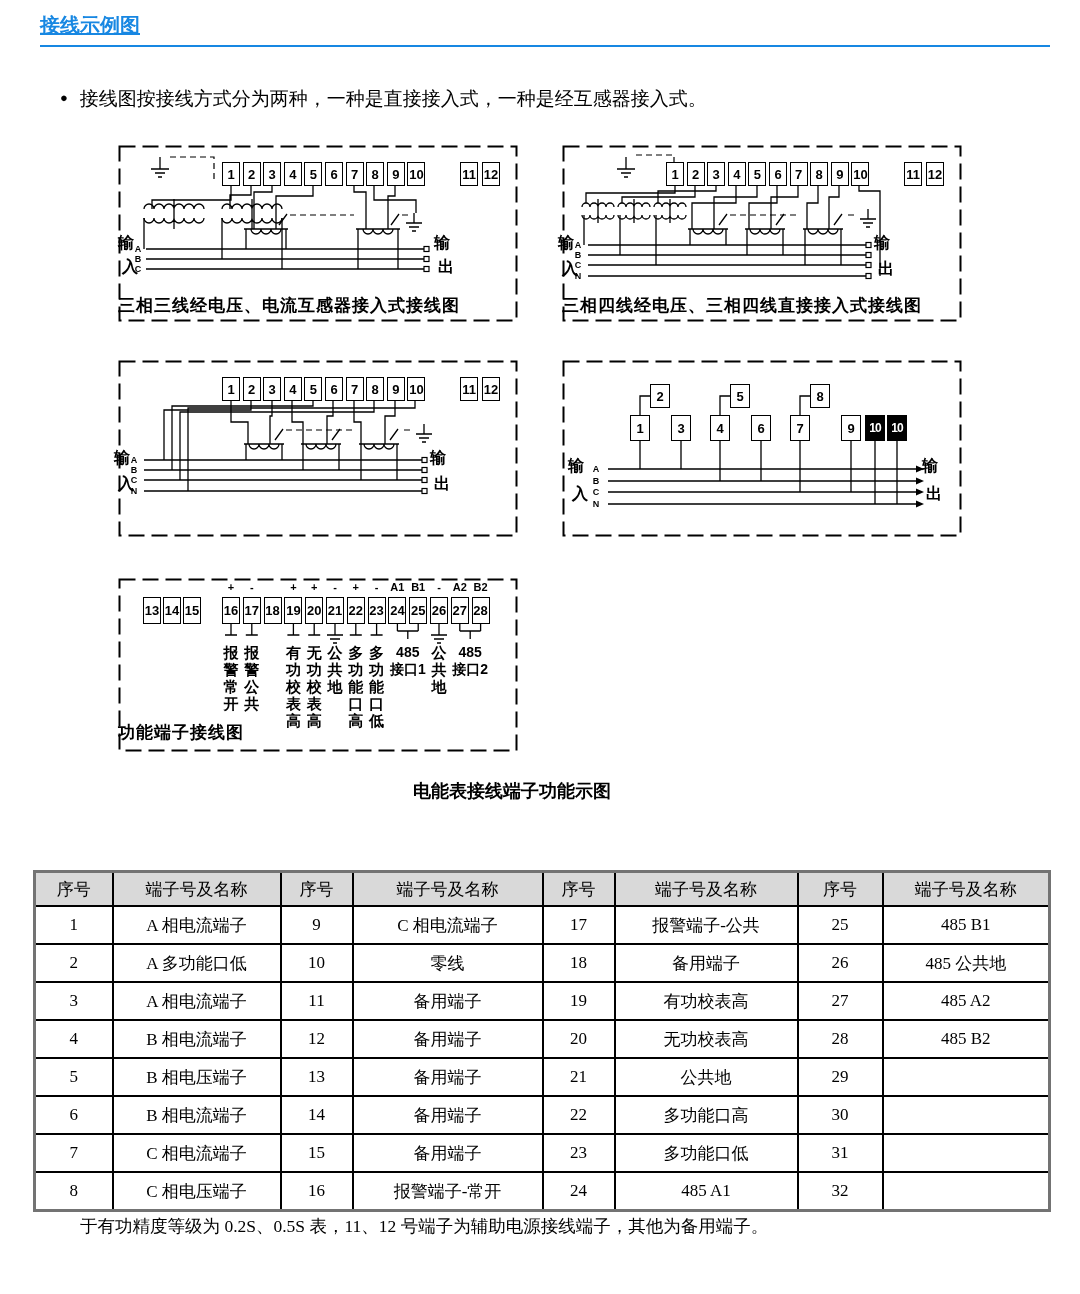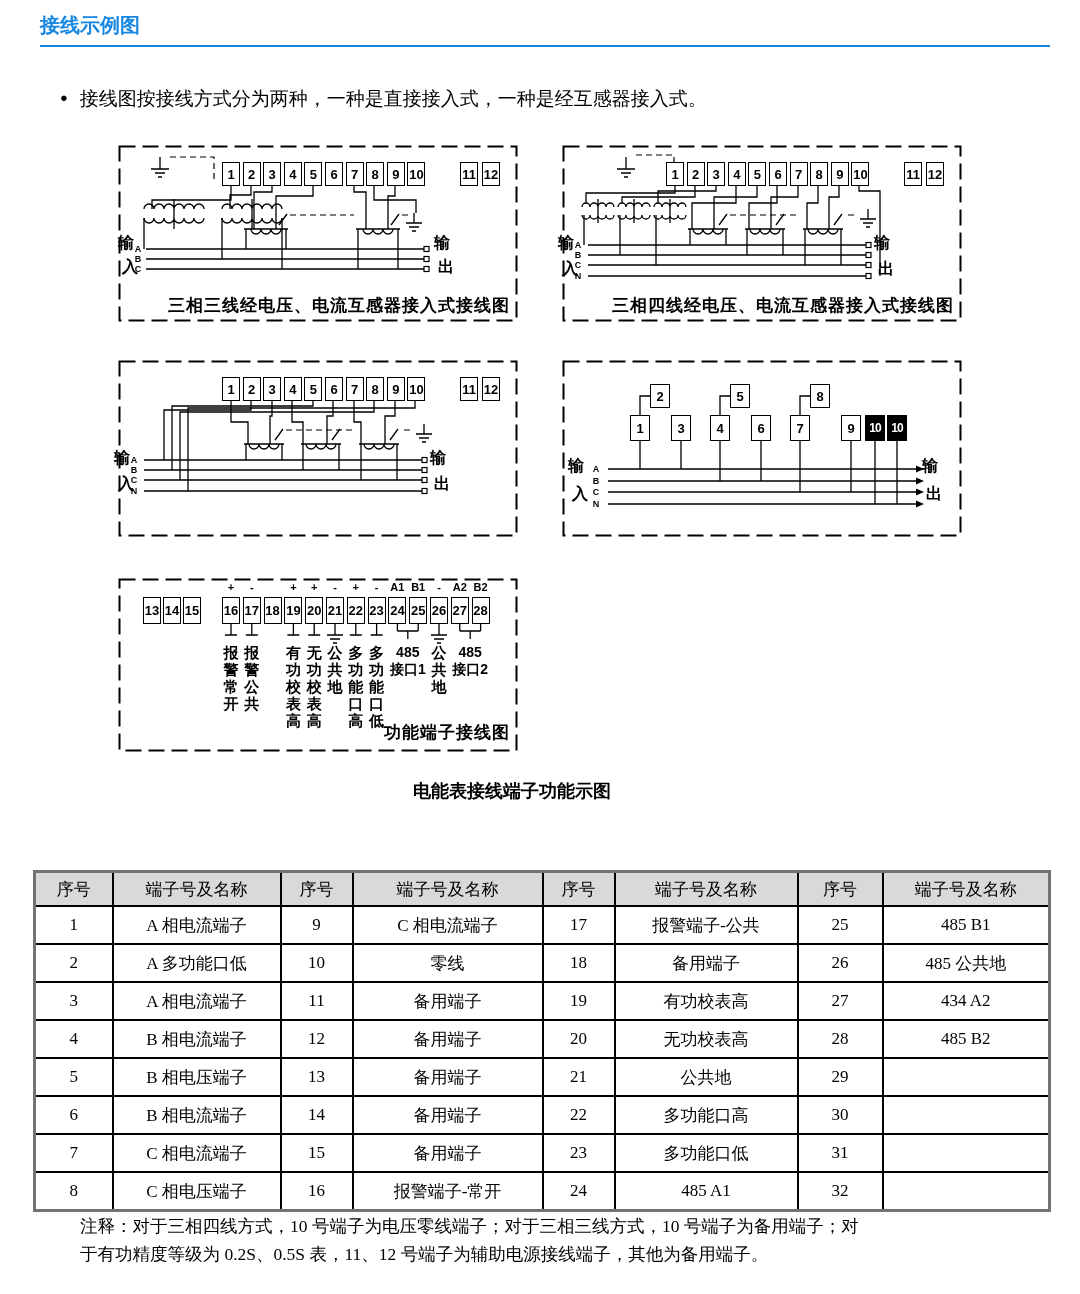--- a/index.html
+++ b/index.html
@@ -1,27 +1,27 @@
 <!DOCTYPE html>
 <html><head>
 <meta charset="utf-8">
 <style>
   html,body{margin:0;padding:0;background:#fff;}
   .page{position:relative;width:1080px;height:1294px;background:#fff;color:#000;
         font-family:"Liberation Serif",serif;overflow:hidden;}
-  .doc-title{position:absolute;left:40px;top:12px;font:bold 20px "Liberation Sans",sans-serif;color:#1787e2;}
+  .doc-title{position:absolute;left:40px;top:12px;font:bold 20px "Liberation Sans",sans-serif;color:#1787e2;text-decoration:underline;}
   .title-rule{position:absolute;left:40px;top:45px;width:1010px;height:2px;background:#1787e2;}
   .bullet-row{position:absolute;left:60px;top:86px;font-size:19px;display:flex;align-items:flex-start;}
   .bullet-dot{font-size:13px;margin:4px 12px 0 0;}
   .diagram{position:absolute;width:400px;height:177px;background:#fff;}
   .diagram svg{position:absolute;left:0;top:0;}
   .tbox{position:absolute;border:1.6px solid #000;background:#fff;display:flex;align-items:center;
         justify-content:center;font:bold 13px "Liberation Sans",sans-serif;box-sizing:border-box;}
   .tbox.inv{background:#000;color:#fff;font-size:12px;letter-spacing:-1px;}
-  .dcap{position:absolute;left:0;right:8px;bottom:5px;text-align:right;
+  .dcap{position:absolute;left:0;right:16px;bottom:5px;text-align:left;
         font:bold 17px "Liberation Sans",sans-serif;letter-spacing:1px;}
   .phase{position:absolute;font:bold 9px "Liberation Sans",sans-serif;transform:translate(-50%,-50%);}
   .iochar{position:absolute;font:bold 16px "Liberation Sans",sans-serif;transform:translate(-50%,-50%);}
   .mark{position:absolute;font:bold 11px "Liberation Sans",sans-serif;transform:translateX(-50%);top:3px;}
   .vlabel{position:absolute;top:66px;transform:translateX(-50%);display:flex;flex-direction:column;
           align-items:center;font:bold 15px "Liberation Sans",sans-serif;line-height:17px;}
   .jlabel{position:absolute;top:66px;transform:translateX(-50%);text-align:center;
           font:bold 14px "Liberation Sans",sans-serif;line-height:17px;white-space:nowrap;}
   .fig-caption{position:absolute;left:0;top:779px;width:1024px;text-align:center;
                font:bold 18px "Liberation Sans",sans-serif;}
@@ -98,21 +98,21 @@
       <path fill="none" stroke="#000" stroke-width="1.3" d="M126 84 H166 M131 84 a5 5 0 0 0 10 0 a5 5 0 0 0 10 0 a5 5 0 0 0 10 0 M157 80 L165 69 M128 84 V100 M164 84 V100"></path>
       <path fill="none" stroke="#000" stroke-width="1.3" d="M183 84 H223 M188 84 a5 5 0 0 0 10 0 a5 5 0 0 0 10 0 a5 5 0 0 0 10 0 M214 80 L222 69 M185 84 V110 M221 84 V110"></path>
       <path fill="none" stroke="#000" stroke-width="1.3" d="M241 84 H281 M246 84 a5 5 0 0 0 10 0 a5 5 0 0 0 10 0 a5 5 0 0 0 10 0 M272 80 L280 69 M243 84 V120 M279 84 V120"></path>
       <path fill="none" stroke="#000" stroke-width="1.3" d="M306 64 V74 M298 74 H314 M301 78 H311 M304 82 H308"></path>
       <path fill="none" stroke="#000" stroke-width="1.3" d="M26 100 H304 M26 110 H304 M26 120 H304 M26 131 H304"></path>
       <rect x="304" y="97.5" width="5" height="5" fill="#fff" stroke="#000" stroke-width="1.2"></rect>
       <rect x="304" y="107.5" width="5" height="5" fill="#fff" stroke="#000" stroke-width="1.2"></rect>
       <rect x="304" y="117.5" width="5" height="5" fill="#fff" stroke="#000" stroke-width="1.2"></rect>
       <rect x="304" y="128.5" width="5" height="5" fill="#fff" stroke="#000" stroke-width="1.2"></rect>
     </svg>
-    <div class="dcap">三相四线经电压、电流互感器接入式接线图</div>
+    <div class="dcap">三相四线经电压、三相四线直接接入式接线图</div>
   <div class="tbox" style="left: 104px; top: 17px; width: 18px; height: 24px;">1</div>
       <div class="tbox" style="left: 124.6px; top: 17px; width: 18px; height: 24px;">2</div>
       <div class="tbox" style="left: 145.2px; top: 17px; width: 18px; height: 24px;">3</div>
       <div class="tbox" style="left: 165.8px; top: 17px; width: 18px; height: 24px;">4</div>
       <div class="tbox" style="left: 186.4px; top: 17px; width: 18px; height: 24px;">5</div>
       <div class="tbox" style="left: 207px; top: 17px; width: 18px; height: 24px;">6</div>
       <div class="tbox" style="left: 227.6px; top: 17px; width: 18px; height: 24px;">7</div>
       <div class="tbox" style="left: 248.2px; top: 17px; width: 18px; height: 24px;">8</div>
       <div class="tbox" style="left: 268.8px; top: 17px; width: 18px; height: 24px;">9</div>
       <div class="tbox" style="left: 289.4px; top: 17px; width: 18px; height: 24px;">10</div>
@@ -340,21 +340,21 @@
           <td>485 公共地</td>
         </tr>
         <tr>
           <td>3</td>
           <td>A 相电流端子</td>
           <td>11</td>
           <td>备用端子</td>
           <td>19</td>
           <td>有功校表高</td>
           <td>27</td>
-          <td>434 A2</td>
+          <td>485 A2</td>
         </tr>
         <tr>
           <td>4</td>
           <td>B 相电流端子</td>
           <td>12</td>
           <td>备用端子</td>
           <td>20</td>
           <td>无功校表高</td>
           <td>28</td>
           <td>485 B2</td>
@@ -396,17 +396,16 @@
           <td>报警端子-常开</td>
           <td>24</td>
           <td>485 A1</td>
           <td>32</td>
           <td></td>
         </tr>
       </tbody>
   </table>
 
   <div class="note">
-    <div>注释：对于三相四线方式，10 号端子为电压零线端子；对于三相三线方式，10 号端子为备用端子；对</div>
     <div>于有功精度等级为 0.2S、0.5S 表，11、12 号端子为辅助电源接线端子，其他为备用端子。</div>
   </div>
 
 </div>
 
 </body></html>

